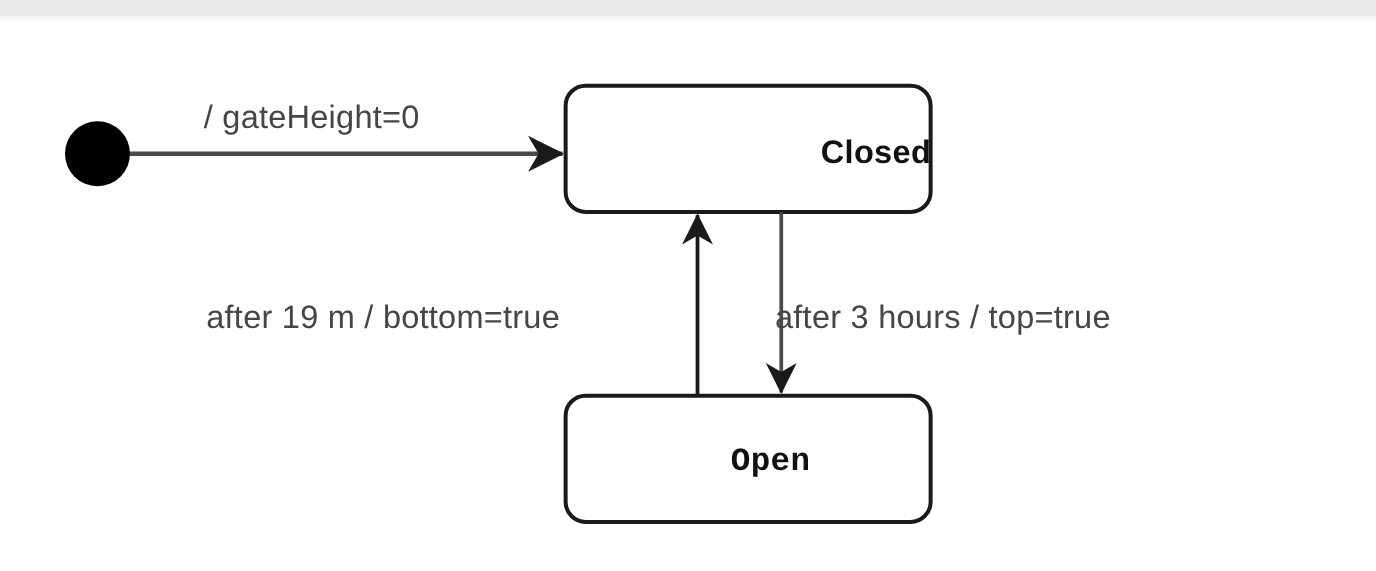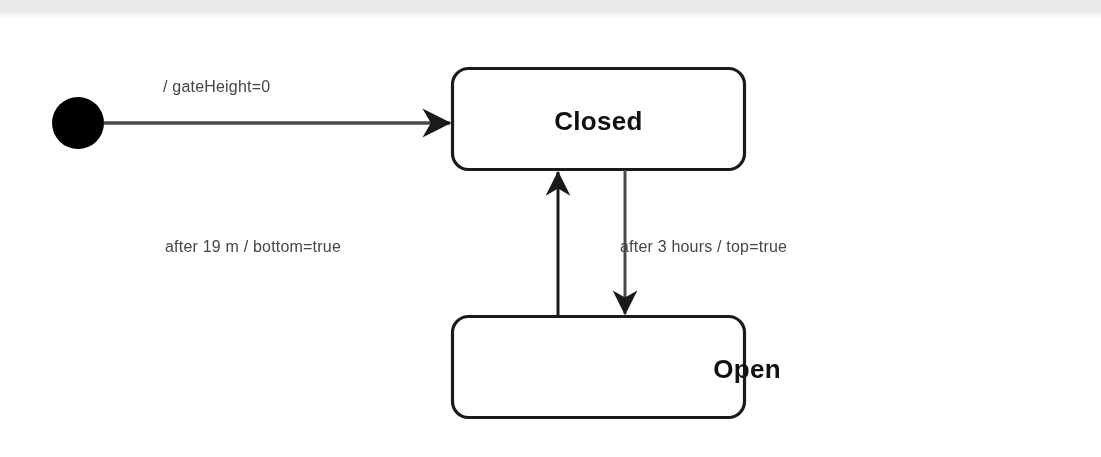--- a/index.html
+++ b/index.html
@@ -44,40 +44,40 @@
   #diagram-svg {
     position: absolute;
     left: 0;
     top: 0;
   }
 
   
   .diagram-label {
     position: absolute;
     color: #464646;
-    font-size: 16px;
+    font-size: 26px;
     font-weight: 400;
     white-space: nowrap;
     letter-spacing: 0.2px;
   }
   .state-name {
     position: absolute;
     color: #111111;
     font-size: 26px;
     font-weight: bold;
     white-space: nowrap;
     letter-spacing: 0.3px;
   }
 
   #label-init        { left: 163px; top: 78px; }
   #label-open-closed { left: 165px; top: 238px; }
   #label-closed-open { left: 620px; top: 238px; text-align: center; }
 
-  #state-name-closed { left: 452px; top: 106px; width: 293px; text-align: center; }
-  #state-name-open   { left: 452px; top: 354px; width: 329px; text-align: right; }
+  #state-name-closed { left: 452px; top: 106px; width: 293px; text-align: right; }
+  #state-name-open   { left: 452px; top: 354px; width: 329px; text-align: center; font-family: Liberation Mono, monospace; }
 </style>
 </head>
 <body>
 
 <div id="top-band"></div>
 <div id="top-band-fade"></div>
 
 <div id="diagram-canvas">
 
   <svg id="diagram-svg" width="1101" height="457" viewBox="0 0 1101 457">

